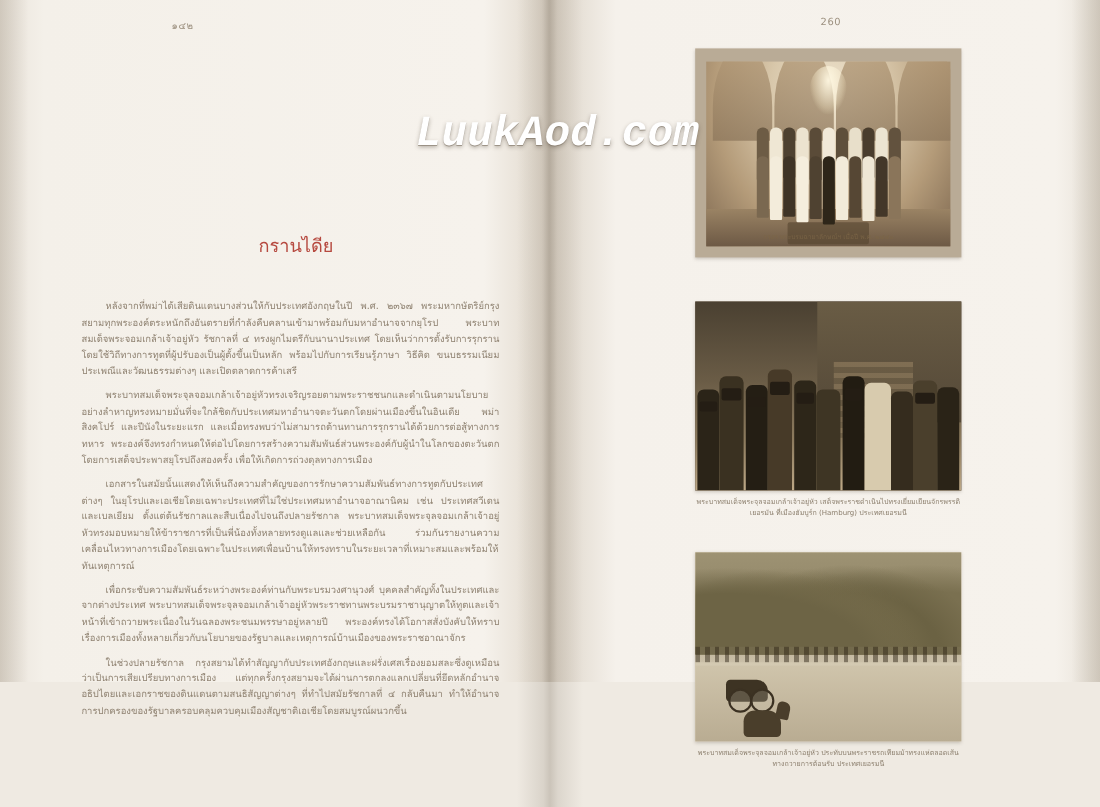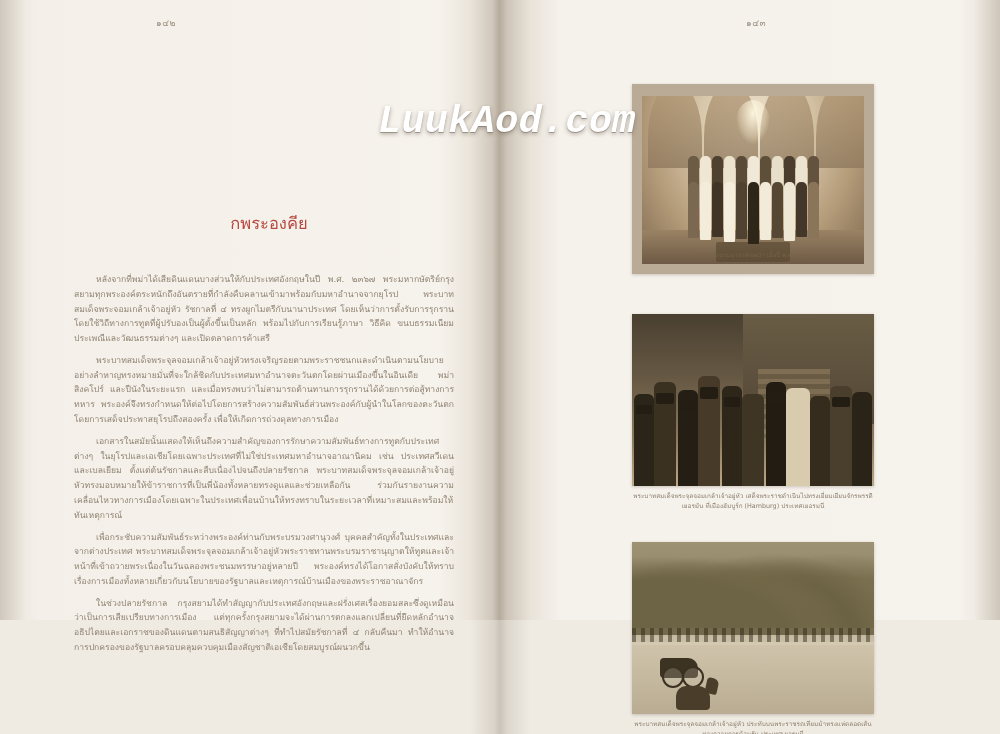--- a/index.html
+++ b/index.html
@@ -97,21 +97,20 @@
     text-align: justify;
   }
   .body-copy p {
     margin: 0 0 7px 0;
     text-indent: 22px;
   }
 
   
   .photo-block {
     position: absolute;
-    margin-top: 40px;
   }
   .photo-frame {
     background: #cfc3b0;
     padding: 0;
     box-shadow: 0 1px 3px rgba(90,78,62,.28);
     position: relative;
     overflow: hidden;
   }
   .caption {
     margin-top: 6px;
@@ -318,35 +317,35 @@
 <div class="spread">
 
   <div class="gutter-shadow"></div>
 
   <div class="page page-left">
 
     <div class="folio folio-left">๑๔๒</div>
 
     <div class="section-title">
       <br>
-      <span>กพระองคีย</span>
+      <span>กรานไดีย</span>
     </div>
 
     <div class="body-copy">
       <p>หลังจากที่พม่าได้เสียดินแดนบางส่วนให้กับประเทศอังกฤษในปี พ.ศ. ๒๓๖๗ พระมหากษัตริย์กรุงสยามทุกพระองค์ตระหนักถึงอันตรายที่กำลังคืบคลานเข้ามาพร้อมกับมหาอำนาจจากยุโรป พระบาทสมเด็จพระจอมเกล้าเจ้าอยู่หัว รัชกาลที่ ๔ ทรงผูกไมตรีกับนานาประเทศ โดยเห็นว่าการตั้งรับการรุกรานโดยใช้วิถีทางการทูตที่ผู้ปรับองเป็นผู้ตั้งขึ้นเป็นหลัก พร้อมไปกับการเรียนรู้ภาษา วิธีคิด ขนบธรรมเนียมประเพณีและวัฒนธรรมต่างๆ และเปิดตลาดการค้าเสรี</p>
       <p>พระบาทสมเด็จพระจุลจอมเกล้าเจ้าอยู่หัวทรงเจริญรอยตามพระราชชนกและดำเนินตามนโยบายอย่างลำหาญทรงหมายมั่นที่จะใกล้ชิดกับประเทศมหาอำนาจตะวันตกโดยผ่านเมืองขึ้นในอินเดีย พม่า สิงคโปร์ และปีนังในระยะแรก และเมื่อทรงพบว่าไม่สามารถต้านทานการรุกรานได้ด้วยการต่อสู้ทางการทหาร พระองค์จึงทรงกำหนดให้ต่อไปโดยการสร้างความสัมพันธ์ส่วนพระองค์กับผู้นำในโลกของตะวันตก โดยการเสด็จประพาสยุโรปถึงสองครั้ง เพื่อให้เกิดการถ่วงดุลทางการเมือง</p>
       <p>เอกสารในสมัยนั้นแสดงให้เห็นถึงความสำคัญของการรักษาความสัมพันธ์ทางการทูตกับประเทศต่างๆ ในยุโรปและเอเชียโดยเฉพาะประเทศที่ไม่ใช่ประเทศมหาอำนาจอาณานิคม เช่น ประเทศสวีเดนและเบลเยียม ตั้งแต่ต้นรัชกาลและสืบเนื่องไปจนถึงปลายรัชกาล พระบาทสมเด็จพระจุลจอมเกล้าเจ้าอยู่หัวทรงมอบหมายให้ข้าราชการที่เป็นพี่น้องทั้งหลายทรงดูแลและช่วยเหลือกัน ร่วมกันรายงานความเคลื่อนไหวทางการเมืองโดยเฉพาะในประเทศเพื่อนบ้านให้ทรงทราบในระยะเวลาที่เหมาะสมและพร้อมให้ทันเหตุการณ์</p>
       <p>เพื่อกระชับความสัมพันธ์ระหว่างพระองค์ท่านกับพระบรมวงศานุวงศ์ บุคคลสำคัญทั้งในประเทศและจากต่างประเทศ พระบาทสมเด็จพระจุลจอมเกล้าเจ้าอยู่หัวพระราชทานพระบรมราชานุญาตให้ทูตและเจ้าหน้าที่เข้าถวายพระเนื่องในวันฉลองพระชนมพรรษาอยู่หลายปี พระองค์ทรงได้โอกาสสั่งบังคับให้ทราบเรื่องการเมืองทั้งหลายเกี่ยวกับนโยบายของรัฐบาลและเหตุการณ์บ้านเมืองของพระราชอาณาจักร</p>
       <p>ในช่วงปลายรัชกาล กรุงสยามได้ทำสัญญากับประเทศอังกฤษและฝรั่งเศสเรื่องยอมสละซึ่งดูเหมือนว่าเป็นการเสียเปรียบทางการเมือง แต่ทุกครั้งกรุงสยามจะได้ผ่านการตกลงแลกเปลี่ยนที่ยึดหลักอำนาจอธิปไตยและเอกราชของดินแดนตามสนธิสัญญาต่างๆ ที่ทำไปสมัยรัชกาลที่ ๔ กลับคืนมา ทำให้อำนาจการปกครองของรัฐบาลครอบคลุมควบคุมเมืองสัญชาติเอเชียโดยสมบูรณ์ผนวกขึ้น</p>
     </div>
   </div>
 
   <div class="page page-right">
 
-    <div class="folio folio-right">๑๔๓</div>
+    <div class="folio folio-right">260</div>
 
     <div class="photo-block" id="photo-1" style="left:116px; top:44px; width:242px;">
       <div class="photo-frame">
         <div class="p1-scene">
           <div class="p1-arch" style="left:6px;"></div>
           <div class="p1-arch" style="left:62px;"></div>
           <div class="p1-arch" style="left:118px;"></div>
           <div class="p1-arch" style="left:174px;"></div>
           <div class="p1-chandelier"></div>
           <div class="p1-floor"></div>

